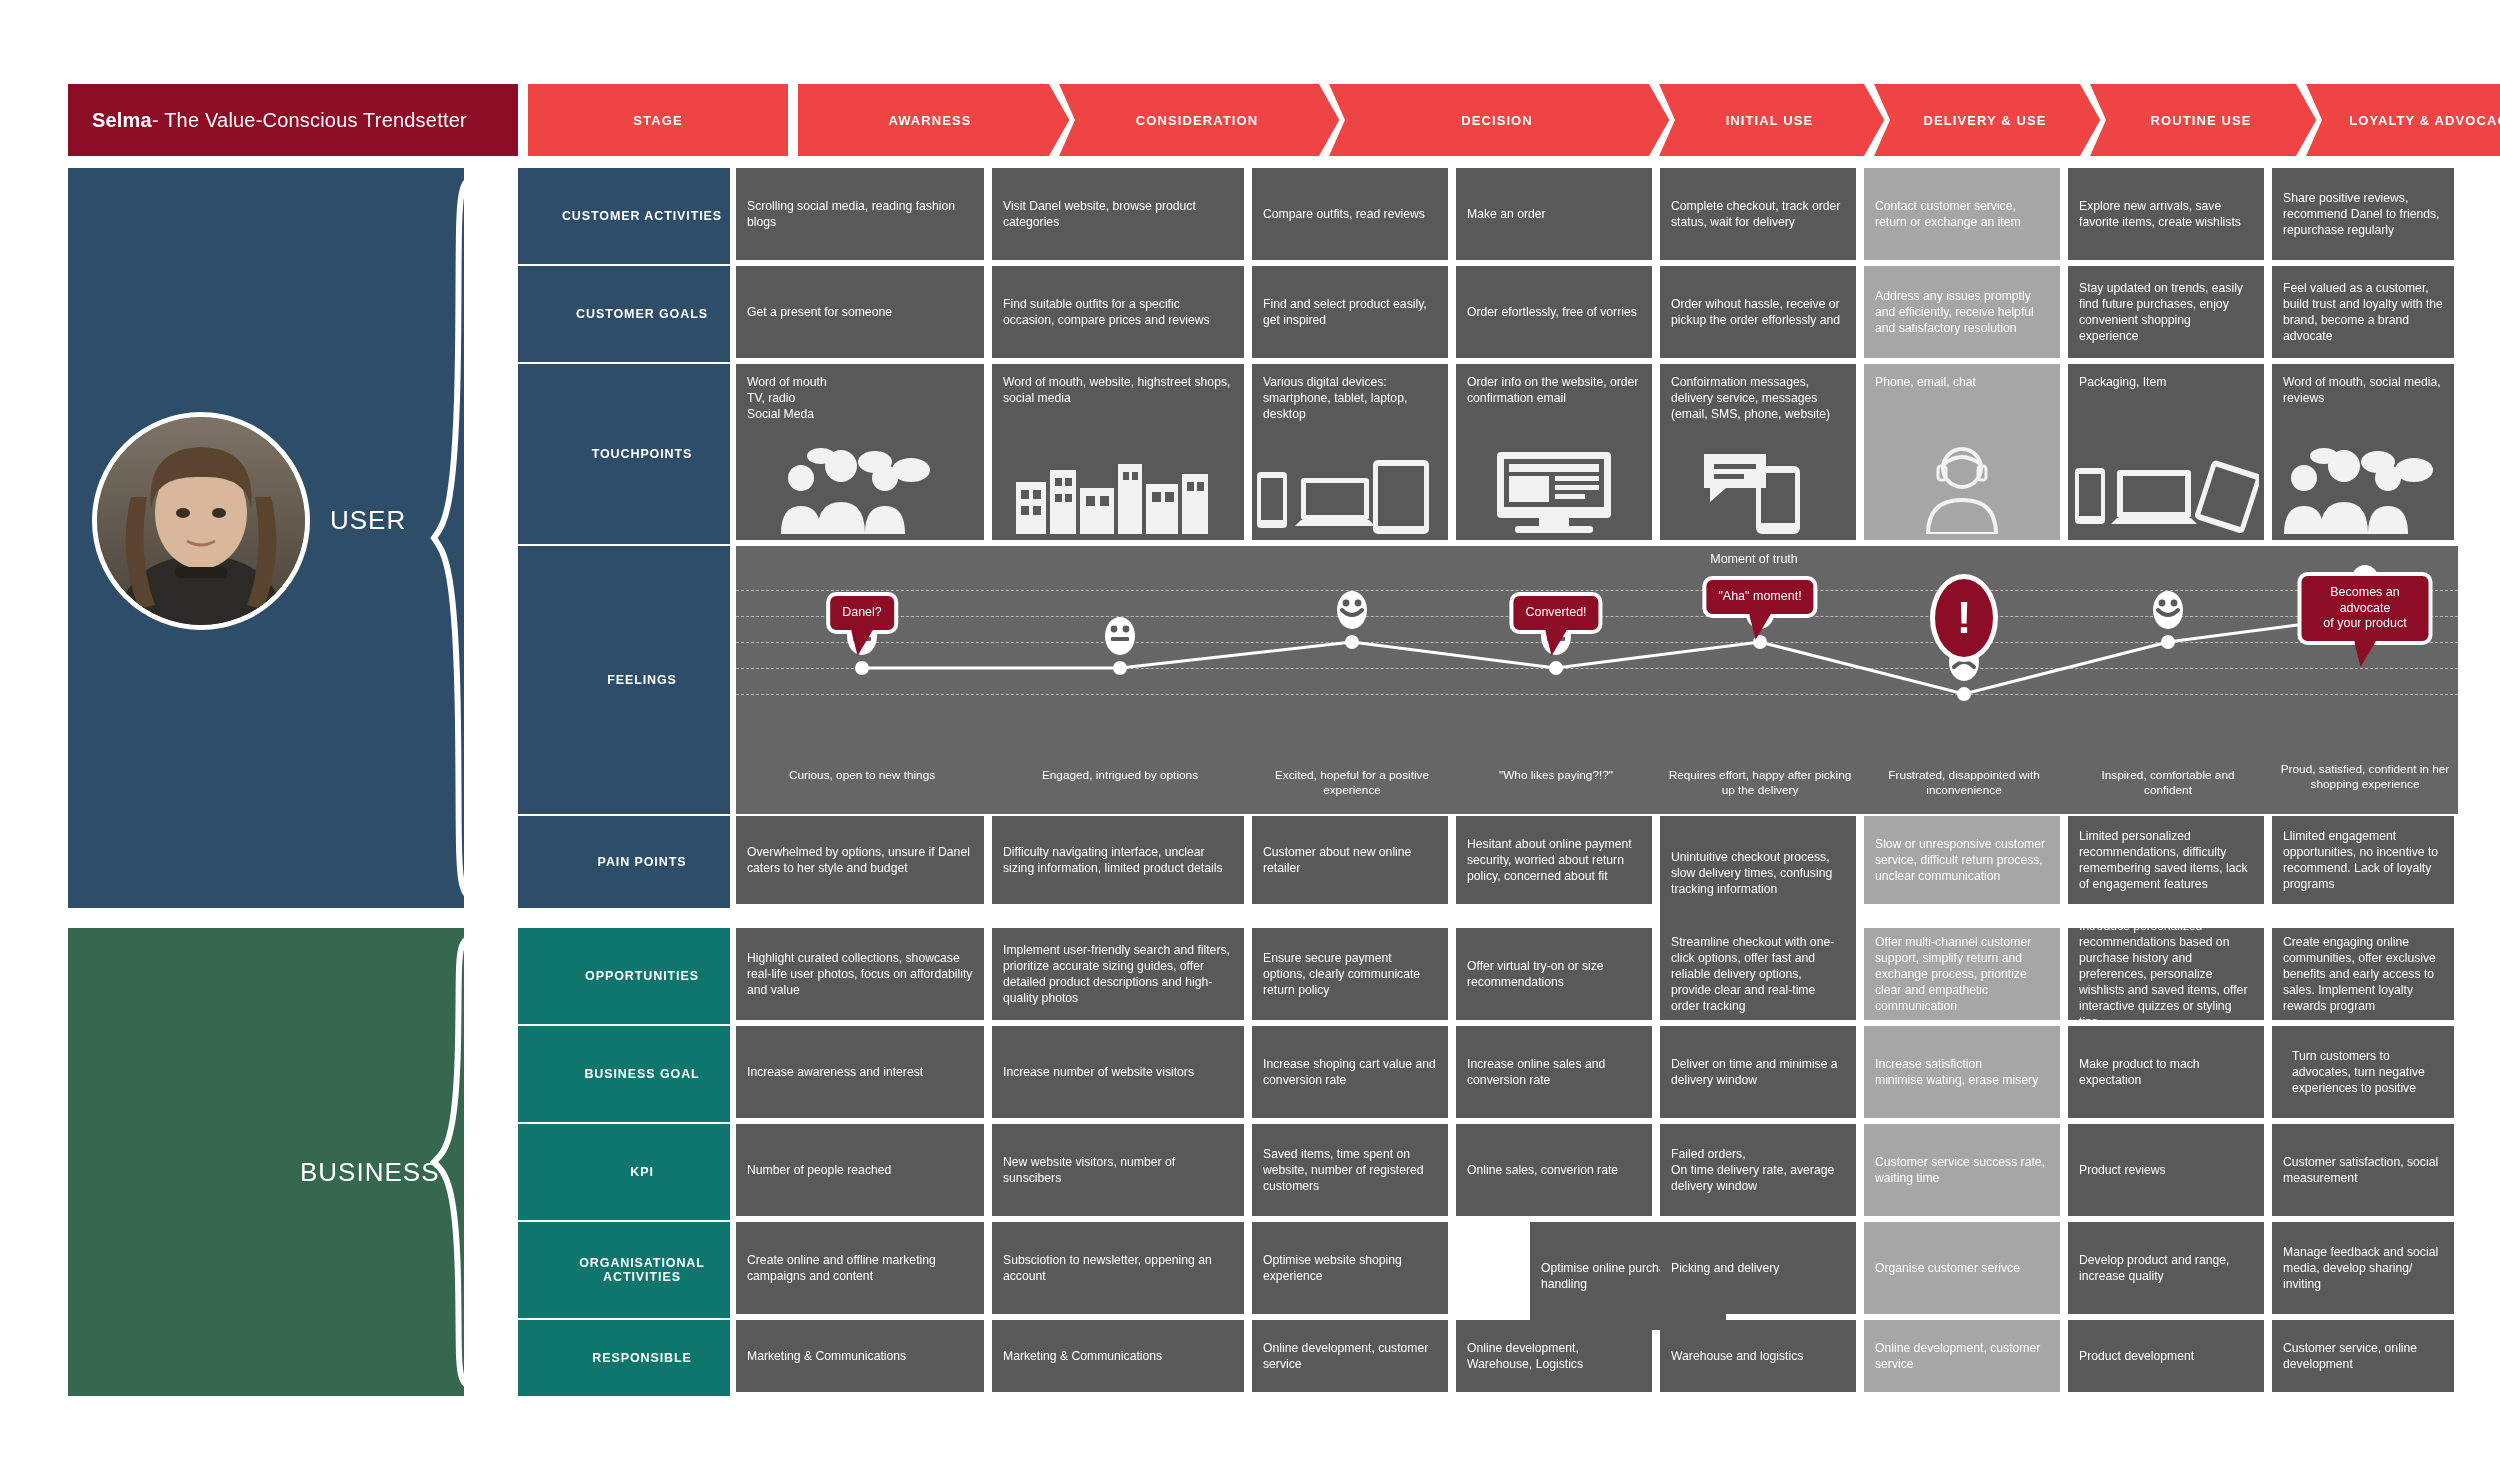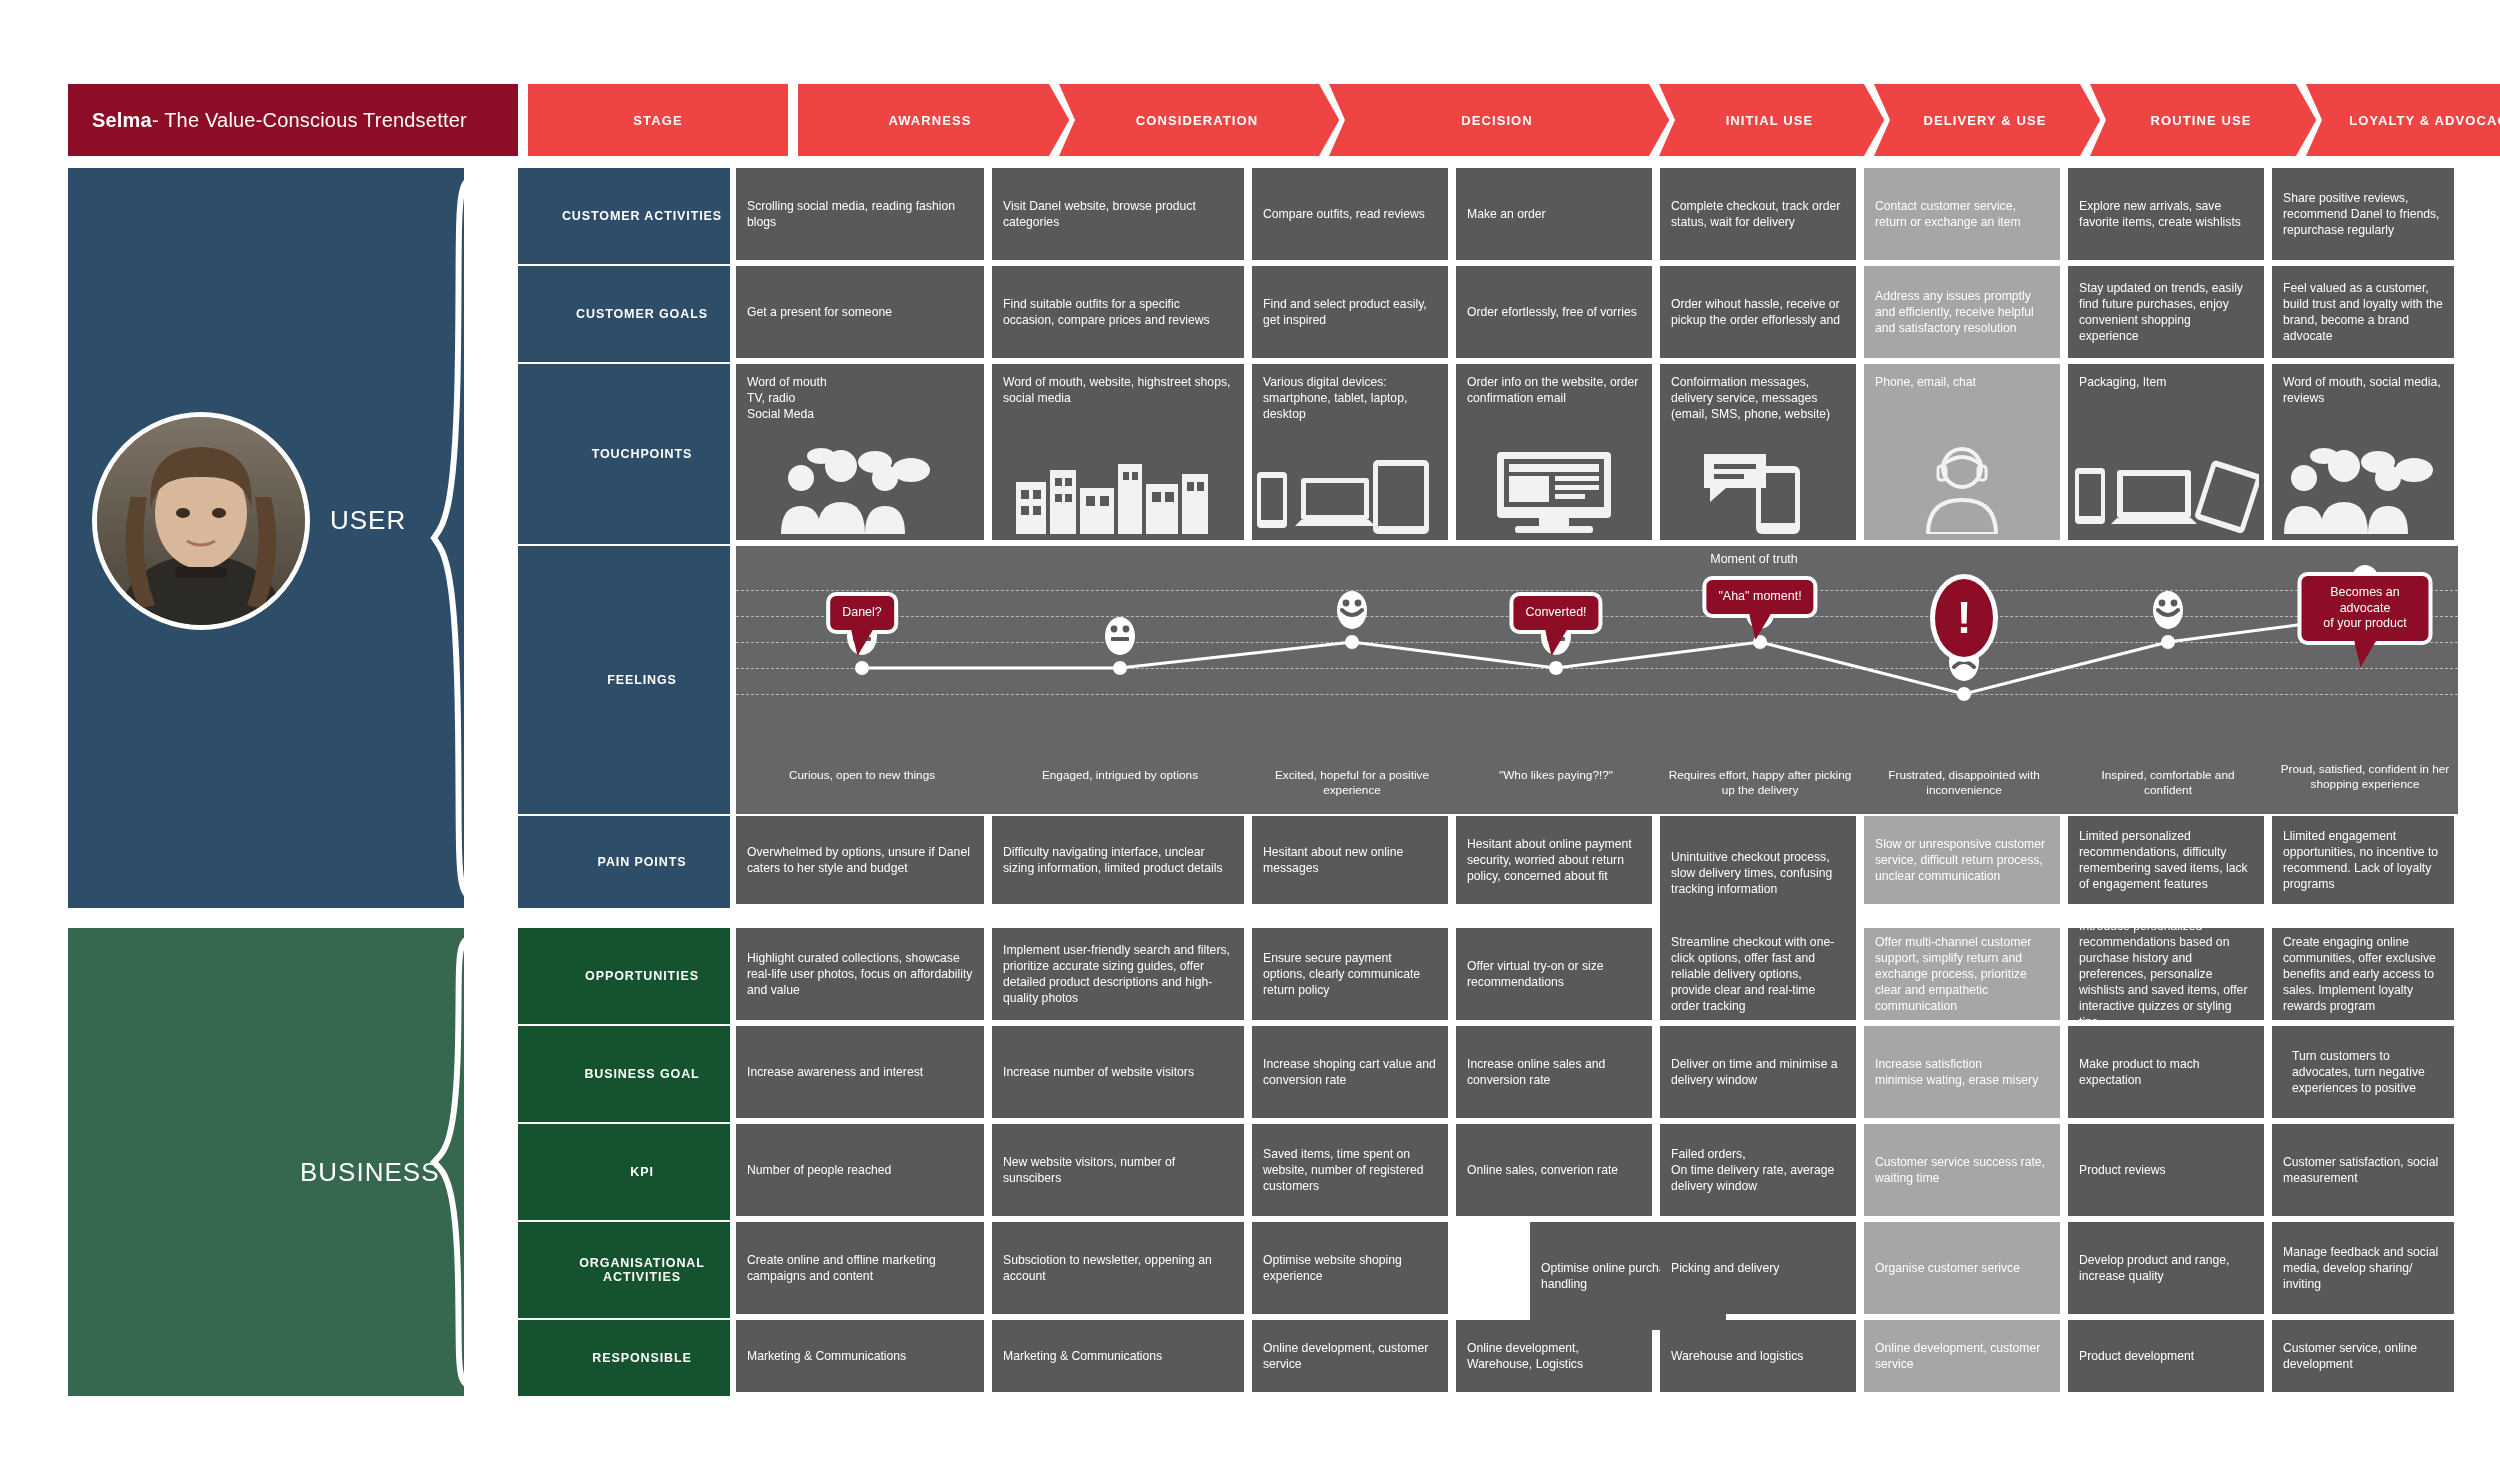--- a/index.html
+++ b/index.html
@@ -53,21 +53,21 @@
 
   
   .rlabel {
     position:absolute; left:518px; width:212px;
     display:flex; align-items:center; justify-content:center;
     color:#fff; font-size:12.5px; letter-spacing:.9px; text-align:center;
     font-weight:bold;
     padding-left:36px;
   }
   .rlabel.user { background:#2e4d68; }
-  .rlabel.biz  { background:#14532d; }
+  .rlabel.biz  { background:#0f766e; }
 
   
   .cell {
     position:absolute; background:#595959; color:#fff;
     font-size:12.2px; line-height:1.32; padding:10px 11px;
     display:flex; align-items:center;
   }
   .cell.light { background:#a6a6a6; }
   .cell.top   { align-items:flex-start; }
 
@@ -387,21 +387,21 @@
         <ellipse cx="46" cy="8" rx="14" ry="8" fill="#f2f2f2"></ellipse>
           </svg></div>
       </div>
       <div class="cell" style="left: 736px; top: 816px; width: 248px; height: 88px;">
         <span style="white-space: pre-line;">Overwhelmed by options, unsure if Danel caters to her style and budget</span>
       </div>
       <div class="cell" style="left: 992px; top: 816px; width: 252px; height: 88px;">
         <span style="white-space: pre-line;">Difficulty navigating interface, unclear sizing information, limited product details</span>
       </div>
       <div class="cell" style="left: 1252px; top: 816px; width: 196px; height: 88px;">
-        <span style="white-space: pre-line;">Hesitant about new online messages</span>
+        <span style="white-space: pre-line;">Customer about new online retailer</span>
       </div>
       <div class="cell" style="left: 1456px; top: 816px; width: 196px; height: 88px;">
         <span style="white-space: pre-line;">Hesitant about online payment security, worried about return policy, concerned about fit</span>
       </div>
       <div class="cell" style="left: 1660px; top: 816px; width: 196px; height: 114px;">
         <span style="white-space: pre-line;">Unintuitive checkout process, slow delivery times, confusing tracking information</span>
       </div>
       <div class="cell light" style="left: 1864px; top: 816px; width: 196px; height: 88px;">
         <span style="white-space: pre-line;">Slow or unresponsive customer service, difficult return process, unclear communication</span>
       </div>

